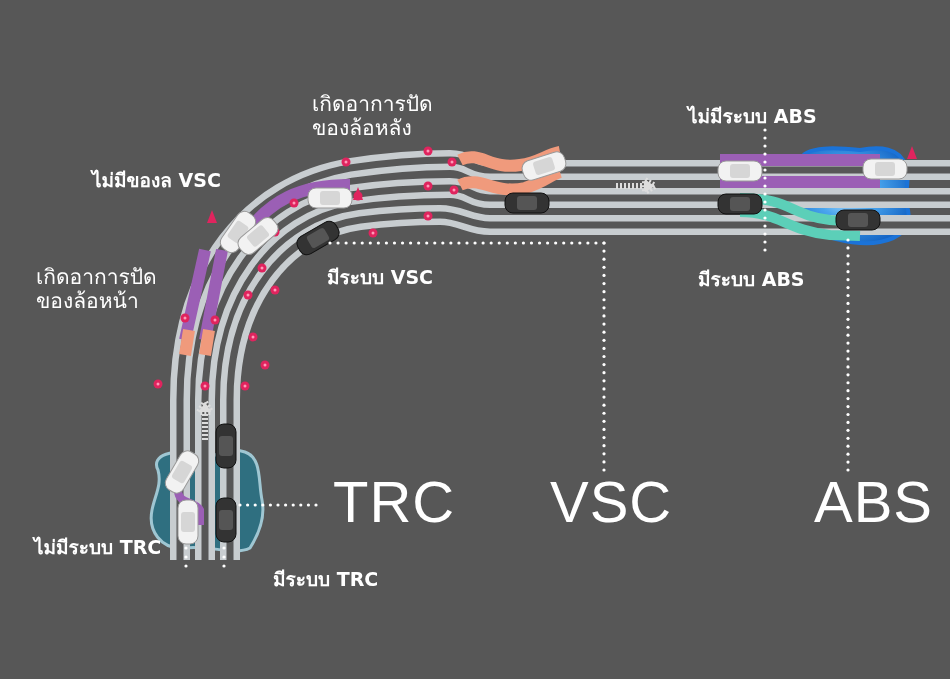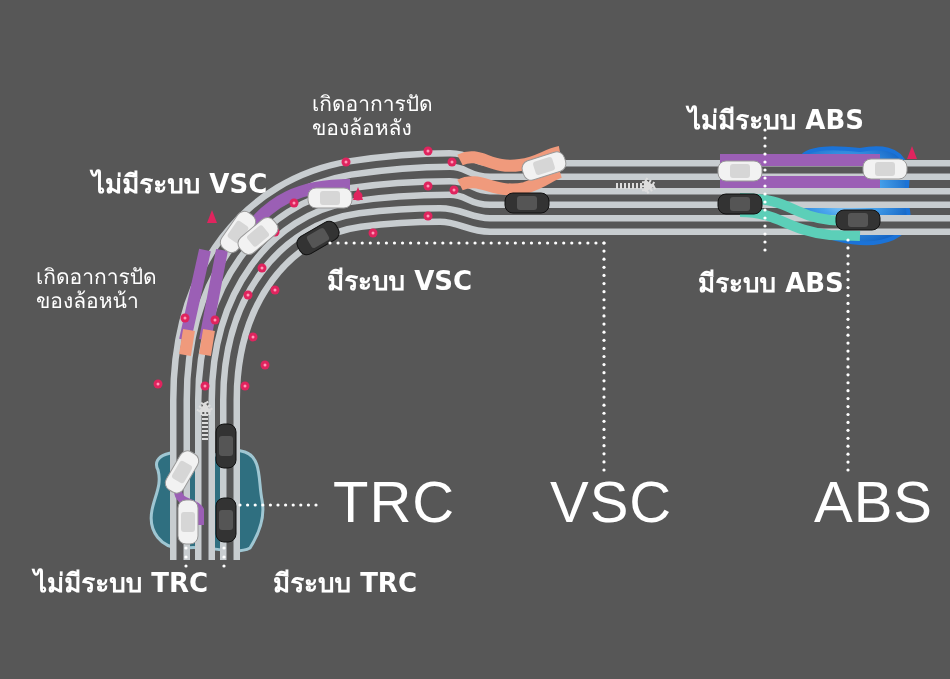--- a/index.html
+++ b/index.html
@@ -1,21 +1,21 @@
 <!DOCTYPE html>
 <html><head>
 <meta charset="utf-8">
 <style>
   html, body { margin:0; padding:0; background:#575757; }
   body { width:950px; height:679px; position:relative; overflow:hidden;
          font-family:"DejaVu Sans", "Liberation Sans", sans-serif; color:#fff; }
   svg#scene { position:absolute; left:0; top:0; }
   .lbl { position:absolute; color:#ffffff; white-space:nowrap; line-height:1.15; }
   .thin { font-size:21px; font-weight:normal; }
-  .bold { font-size:26px; font-weight:bold; }
+  .bold { font-size:19px; font-weight:bold; }
   .big  { font-size:58px; font-weight:normal; letter-spacing:1px; font-family:"Liberation Sans", sans-serif; }
 </style>
 </head>
 <body>
 
 <svg id="scene" width="950" height="679" viewBox="0 0 950 679">
 
   <path d="M158,470 C150,455 175,448 195,455 C215,462 225,445 245,452 C262,458 258,480 262,500 C266,520 255,540 250,548 C235,556 210,545 185,548 C160,550 148,530 152,510 C155,495 162,485 158,470 Z" fill="#2f6f80" stroke="#9fc6d2" stroke-width="3"></path>
 
   <defs>
@@ -279,26 +279,26 @@
       <circle cx="224" cy="548" r="1.6" fill="#fff"></circle>
       <circle cx="224" cy="557" r="1.6" fill="#fff"></circle>
       <circle cx="224" cy="566" r="1.6" fill="#fff"></circle>
     </g>
 </svg>
 
 <div class="lbl thin" style="left:312px;top:92px;">
   <div>เกิดอาการปัด</div>
   <div>ของล้อหลัง</div>
 </div>
-<div class="lbl bold" style="left:92px;top:170px;">ไม่มีระบบ VSC</div>
+<div class="lbl bold" style="left:92px;top:170px;">ไม่มีของล VSC</div>
 <div class="lbl thin" style="left:36px;top:265px;">
   <div>เกิดอาการปัด</div>
   <div>ของล้อหน้า</div>
 </div>
 <div class="lbl bold" style="left:327px;top:267px;">มีระบบ VSC</div>
 <div class="lbl bold" style="left:688px;top:106px;">ไม่มีระบบ ABS</div>
 <div class="lbl bold" style="left:698px;top:269px;">มีระบบ ABS</div>
-<div class="lbl bold" style="left:34px;top:569px;">ไม่มีระบบ TRC</div>
+<div class="lbl bold" style="left:34px;top:537px;">ไม่มีระบบ TRC</div>
 <div class="lbl bold" style="left:237px;top:569px;margin-left:36px;">มีระบบ TRC</div>
 
 <div class="lbl big" style="left:333px;top:469px;">TRC</div>
 <div class="lbl big" style="left:550px;top:469px;text-align:right;">VSC</div>
 <div class="lbl big" style="left:790px;top:469px;margin-left:24px;">ABS</div>
 
 </body></html>

